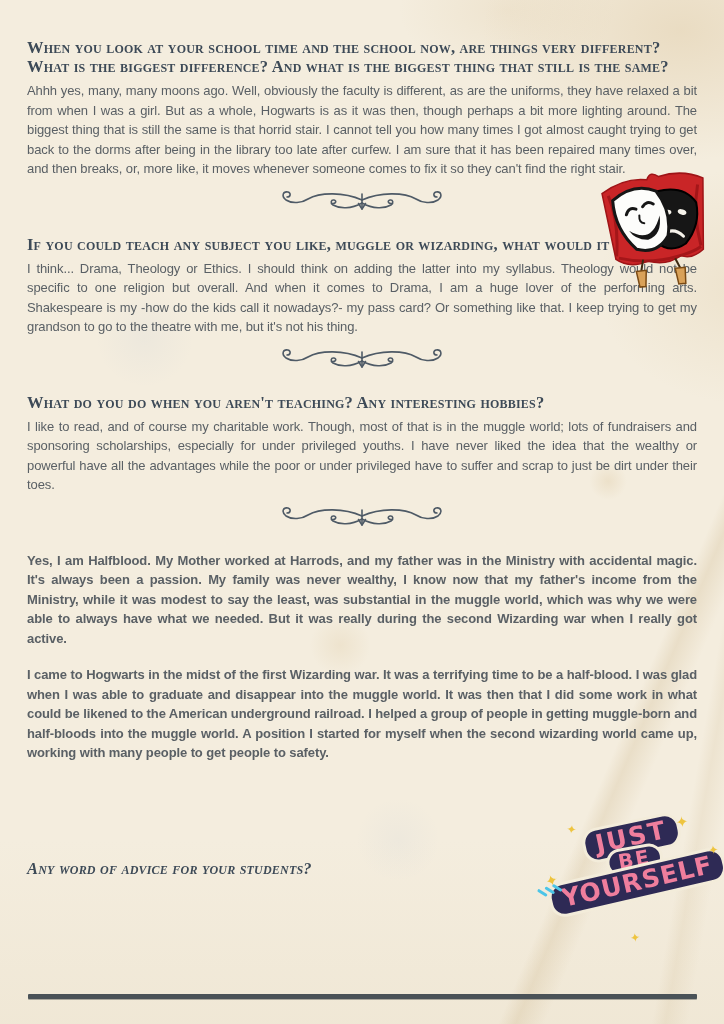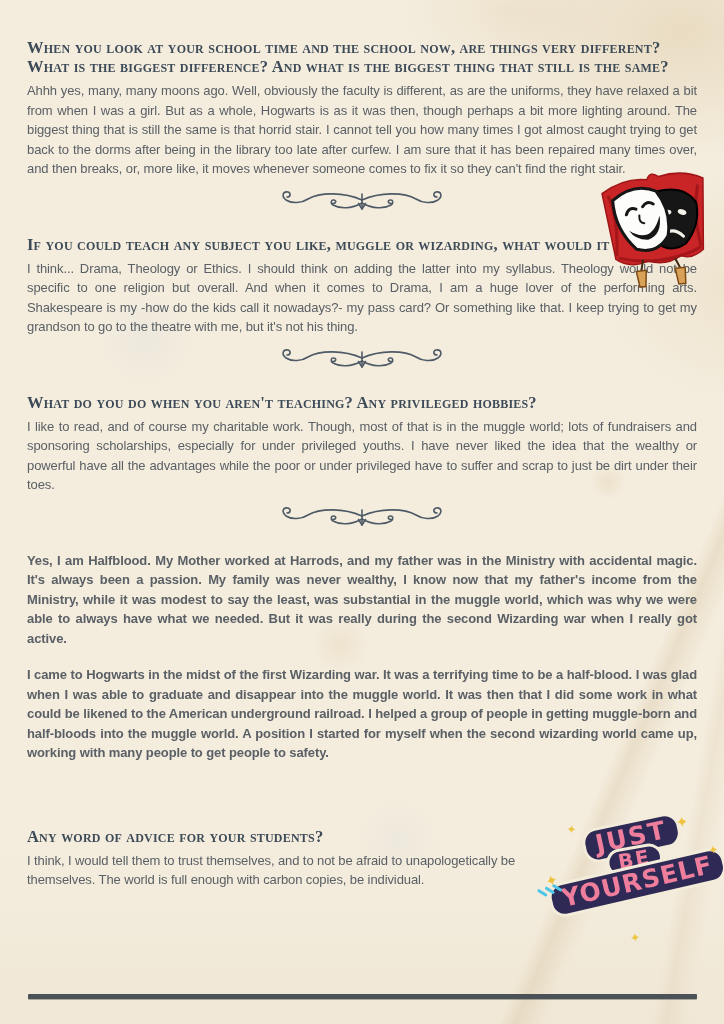--- a/index.html
+++ b/index.html
@@ -38,21 +38,21 @@
   .answer{
     margin:0 0 10px 0;
     font-size:13px;
     line-height:19.5px;
     color:#5a6065;
     text-align:justify;
     letter-spacing:-0.1px;
   }
   .qa{margin:0;}
   .qa-4 .answer{margin-bottom:17px;font-weight:bold;}
-  .qa-5{margin-top:64px;}
+  .qa-5{margin-top:96px;font-style:italic;}
   .qa-5 .answer{text-align:left; max-width:548px;}
   .divider{
     width:180px; margin:10px auto 16px auto; text-align:center;
   }
   .divider svg{display:block;}
   
   .masks-sticker{
     position:absolute; left:590px; top:166px; width:134px; height:126px;
   }
   
@@ -133,21 +133,21 @@
           <path d="M90 14 C79 20 68 20 61 16 C58 14 59 10.5 62 11 C65 11.5 64 15 60 14.5"></path>
           <path d="M90 14 C101 20 112 20 119 16 C122 14 121 10.5 118 11 C115 11.5 116 15 120 14.5"></path>
           <path d="M90 5 L90 18"></path>
           <path d="M90 20 L86.5 14.5"></path>
           <path d="M90 20 L93.5 14.5"></path>
         </g>
       </svg>
     </div>
 
     <section class="qa qa-3">
-      <h2 class="question">What do you do when you aren't teaching? Any privileged hobbies?</h2>
+      <h2 class="question">What do you do when you aren't teaching? Any interesting hobbies?</h2>
       <p class="answer">I like to read, and of course my charitable work. Though, most of that is in the muggle world; lots of fundraisers and sponsoring scholarships, especially for under privileged youths. I have never liked the idea that the wealthy or powerful have all the advantages while the poor or under privileged have to suffer and scrap to just be dirt under their toes.</p>
     </section>
 
     <div class="divider">
       <svg width="180" height="30" viewBox="0 0 180 30">
         <g fill="none" stroke="#4e5a66" stroke-width="1.6" stroke-linecap="round">
           <path d="M90 11 C72 3 48 3 36 10 C30 14 20 15 14 11 C9 7 11 2 16 3 C19 4 19 8 15 8"></path>
           <path d="M90 11 C108 3 132 3 144 10 C150 14 160 15 166 11 C171 7 169 2 164 3 C161 4 161 8 165 8"></path>
           <path d="M90 14 C79 20 68 20 61 16 C58 14 59 10.5 62 11 C65 11.5 64 15 60 14.5"></path>
           <path d="M90 14 C101 20 112 20 119 16 C122 14 121 10.5 118 11 C115 11.5 116 15 120 14.5"></path>
@@ -158,21 +158,20 @@
       </svg>
     </div>
 
     <section class="qa qa-4">
       <p class="answer">Yes, I am Halfblood. My Mother worked at Harrods, and my father was in the Ministry with accidental magic. It's always been a passion. My family was never wealthy, I know now that my father's income from the Ministry, while it was modest to say the least, was substantial in the muggle world, which was why we were able to always have what we needed.  But it was really during the second Wizarding war when I really got active.</p>
       <p class="answer">I came to Hogwarts in the midst of the first Wizarding war. It was a terrifying time to be a half-blood. I was glad when I was able to graduate and disappear into the muggle world. It was then that I did some work in what could be likened to the American underground railroad. I helped a group  of people in getting muggle-born and half-bloods into the muggle world. A position I started for myself when the second wizarding world came up, working with many people to get people to safety.</p>
     </section>
 
     <section class="qa qa-5">
       <h2 class="question">Any word of advice for your students?</h2>
-      <p class="answer">I think, I would tell them to trust themselves, and to not be afraid to unapologetically be themselves. The world is full enough with carbon copies, be individual.</p>
     </section>
 
   </div>
 
   <div class="masks-sticker">
     <svg width="134" height="126" viewBox="0 0 134 126">
       <g transform="rotate(-6 67 63)">
         <path d="M16 22 Q40 8 62 13 Q66 4 74 11 Q98 6 118 17 L111 88 Q99 97 88 92 Q72 101 55 94 Q36 100 23 89 Z" fill="#c92527" stroke="#9e1417" stroke-width="1.5"></path>
         <g fill="none" stroke="#9e1417" stroke-width="3" opacity="0.85">
           <path d="M22 25 Q30 52 24 86"></path>

